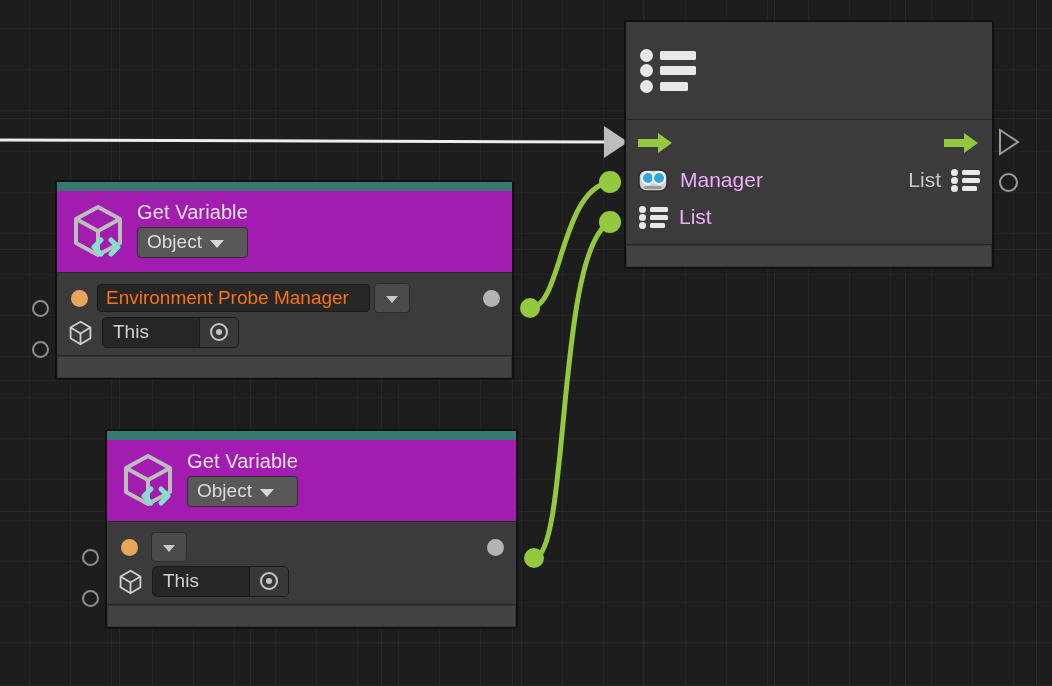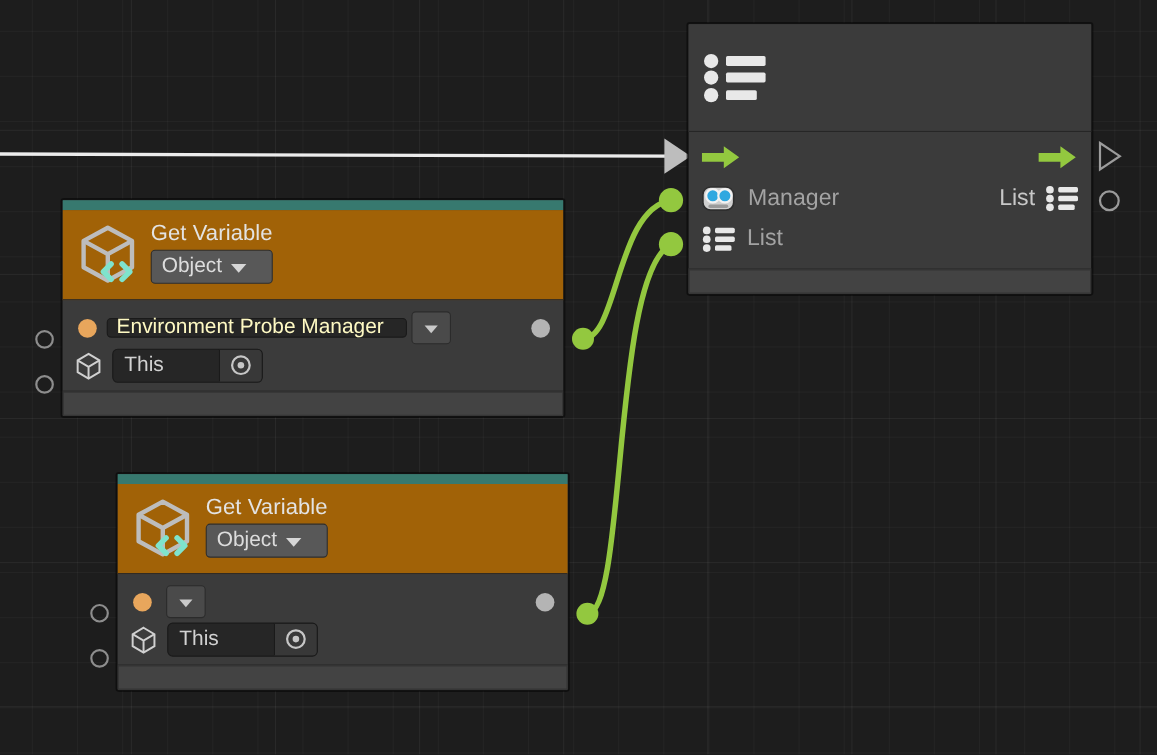--- a/index.html
+++ b/index.html
@@ -22,40 +22,40 @@
   }
   .edges{position:absolute;left:0;top:0;width:1052px;height:686px;pointer-events:none;}
 
   
   .node{position:absolute;box-sizing:border-box;
         border:1px solid #111;border-radius:2px;
         background:#3b3b3b;
         box-shadow:0 0 0 1px rgba(0,0,0,.45);}
   .node .accent{height:9px;background:#37796f;}
   .node .head{display:flex;align-items:flex-start;padding:9px 10px 10px 10px;
-              background:#a16207;border-bottom:1px solid #262626;}
+              background:#a21caf;border-bottom:1px solid #262626;}
   .node .head .titles{display:flex;flex-direction:column;gap:4px;padding-top:1px;}
   .node .title{color:#e3e3e3;font-size:20px;line-height:22px;letter-spacing:.1px;}
   .body{padding:8px 10px 6px 10px;background:#3b3b3b;}
   .footer{height:22px;background:#434343;border-top:1px solid #262626;
           box-shadow:inset 0 0 0 1px #343434;}
 
   
   .pill{display:inline-flex;align-items:center;gap:8px;
         background:#585858;border:1px solid #2e2e2e;border-radius:4px;
         padding:2px 9px 3px 9px;color:#dcdcdc;font-size:19px;line-height:24px;}
   .caret{width:0;height:0;border-left:7px solid transparent;border-right:7px solid transparent;
          border-top:8px solid #d6d6d6;margin-top:3px;}
 
   
   .vrow{display:flex;align-items:center;height:34px;}
   .dot-orange{width:17px;height:17px;border-radius:50%;background:#e8a65c;
               margin-left:4px;margin-right:9px;flex:none;}
   .txtfield{box-sizing:border-box;background:#262626;border:1px solid #1a1a1a;border-radius:4px;
-            height:18px;display:flex;align-items:center;padding:0 8px;color:#fef9c3;
+            height:28px;display:flex;align-items:center;padding:0 8px;color:#f97316;
             font-size:19px;white-space:nowrap;}
   .drop-btn{box-sizing:border-box;width:36px;height:30px;margin-left:4px;background:#4a4a4a;
             border:1px solid #2b2b2b;border-radius:4px;display:flex;align-items:center;justify-content:center;}
   .drop-btn .caret{border-top-color:#c9c9c9;margin-top:2px;border-left-width:6px;border-right-width:6px;border-top-width:7px;}
   .outdot{width:17px;height:17px;border-radius:50%;background:#b4b4b4;margin-left:auto;margin-right:2px;flex:none;}
   .thisfield{box-sizing:border-box;background:#262626;border:1px solid #1a1a1a;border-radius:5px;
              height:31px;display:flex;align-items:center;color:#d2d2d2;font-size:19px;overflow:hidden;}
   .thisfield .val{padding:0 10px;flex:1;}
   .picker{width:38px;height:100%;background:#383838;display:flex;align-items:center;justify-content:center;
           border-left:1px solid #1a1a1a;}
@@ -65,21 +65,21 @@
           border:2px solid #8d8d8d;box-sizing:border-box;background:transparent;}
 
   
   #mainNode{background:#3b3b3b;}
   #mainNode .mhead{display:flex;align-items:center;gap:16px;height:97px;padding:0 0 0 14px;
                    background:#3b3b3b;border-bottom:1px solid #262626;}
   #mainNode .mtitle{color:#e6e6e6;font-size:24px;letter-spacing:.2px;}
   #mainNode .mbody{padding:6px 12px 10px 12px;}
   .flowrow{display:flex;align-items:center;justify-content:space-between;height:34px;}
   .portrow{display:flex;align-items:center;height:40px;}
-  .portrow .lbl{color:#a3a3a3;font-size:21px;margin-left:12px;}
+  .portrow .lbl{color:#f0abfc;font-size:21px;margin-left:12px;}
   .portrow .rlbl{color:#c8c8c8;font-size:21px;margin-left:auto;margin-right:10px;}
 
   
   .ico{flex:none;display:inline-block;}
   .listicon{display:flex;flex-direction:column;justify-content:space-between;}
   .listicon .ln{display:flex;align-items:center;}
   .listicon .bl{border-radius:50%;background:#e8e8e8;}
   .listicon .br{background:#e8e8e8;border-radius:1.5px;}
   .right-ports{position:absolute;}
   .circ-out{width:19px;height:19px;border-radius:50%;border:2px solid #9a9a9a;box-sizing:border-box;}

